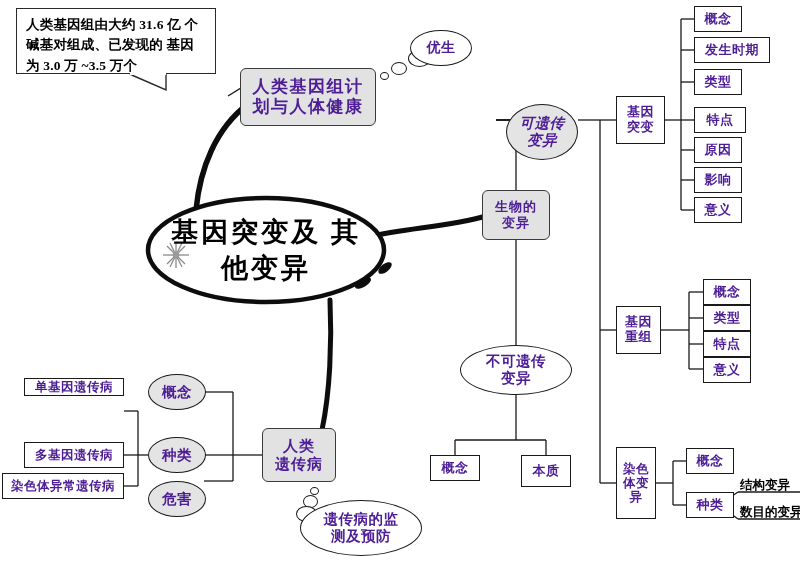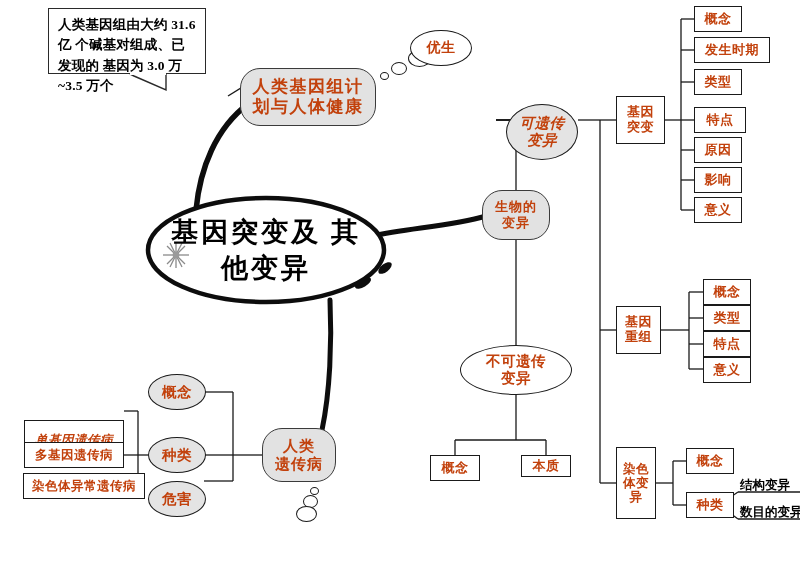--- a/index.html
+++ b/index.html
@@ -26,38 +26,38 @@
     height: 564px;
     pointer-events: none;
   }
   .node {
     position: absolute;
     box-sizing: border-box;
     display: flex;
     align-items: center;
     justify-content: center;
     text-align: center;
-    color: #c2410c;
+    color: #4c1d95;
     font-weight: bold;
     line-height: 1.12;
     letter-spacing: 0.5px;
     white-space: pre-line;
   }
   
   .rect {
     border: 1px solid #1a1a1a;
     background: #ffffff;
     box-shadow: 0 0 0 1px #ffffff inset;
     font-size: 13px;
   }
   .rect.small { font-size: 12.5px; }
   
   .roundbox {
     border: 1.5px solid #3b3b3b;
-    border-radius: 20px;
+    border-radius: 6px;
     background: #e2e2e2;
     font-size: 17px;
     letter-spacing: 1.5px;
     line-height: 1.2;
   }
   
   .ellipse {
     border: 1.5px solid #1a1a1a;
     border-radius: 50%;
     background: #e4e4e4;
@@ -197,21 +197,21 @@
       <line x1="176" y1="242" x2="176" y2="268"></line>
       <line x1="163" y1="255" x2="189" y2="255"></line>
       <line x1="167" y1="246" x2="185" y2="264"></line>
       <line x1="185" y1="246" x2="167" y2="264"></line>
       <line x1="170" y1="243" x2="182" y2="267"></line>
       <line x1="182" y1="243" x2="170" y2="267"></line>
       <circle cx="176" cy="255" r="3.4" fill="#9a9a9a" stroke="none"></circle>
     </g>
   </svg>
 
-  <div class="callout" style="left:48px; top:8px; width:158px; height:66px;">人类基因组由大约 31.6 亿
+  <div class="callout" style="left:16px; top:8px; width:200px; height:66px;">人类基因组由大约 31.6 亿
 个碱基对组成、已发现的
 基因为 3.0 万 ~3.5 万个</div>
   <svg style="position:absolute; left:120px; top:60px; width:130px; height:50px;">
     <path d="M10,14 L46,14 L46,30 L14,16 Z" fill="#ffffff" stroke="#2a2a2a" stroke-width="1.4"></path>
     <line x1="10" y1="14" x2="46" y2="14" stroke="#ffffff" stroke-width="2.2"></line>
   </svg>
 
   <div class="node roundbox" style="left:240px; top:68px; width:136px; height:58px;">人类基因组计
 划与人体健康</div>
 
@@ -255,30 +255,32 @@
   <div class="node rect" style="left:686px; top:448px; width:48px; height:26px;">概念</div>
   <div class="node rect" style="left:686px; top:492px; width:48px; height:26px;">种类</div>
 
   <div class="bare-label" style="left:740px; top:477px;">结构变异</div>
   <div class="bare-label" style="left:740px; top:504px;">数目的变异</div>
 
   <div class="node ellipse white" style="left:460px; top:345px; width:112px; height:50px;">不可遗传
 变异</div>
 
   <div class="node rect" style="left:430px; top:455px; width:50px; height:26px;">概念</div>
-  <div class="node rect" style="left:521px; top:455px; width:50px; height:22px;">本质</div>
+  <div class="node rect" style="left:521px; top:455px; width:50px; height:32px;">本质</div>
 
   <div class="node roundbox" style="left:262px; top:428px; width:74px; height:54px; font-size:15px; letter-spacing:1px;">人类
 遗传病</div>
 
   <div class="bubble-dot" style="left:310px; top:487px; width:7px; height:6px;"></div>
   <div class="bubble-dot" style="left:303px; top:495px; width:13px; height:11px;"></div>
   <div class="bubble-dot" style="left:296px; top:506px; width:19px; height:14px;"></div>
+  <div class="node ellipse white" style="left:300px; top:500px; width:122px; height:56px; font-size:14.5px;">遗传病的监
+测及预防</div>
 
   <div class="node ellipse" style="left:148px; top:374px; width:58px; height:36px;">概念</div>
   <div class="node ellipse" style="left:148px; top:437px; width:58px; height:36px;">种类</div>
   <div class="node ellipse" style="left:148px; top:463px; width:58px; height:36px; top:481px;">危害</div>
 
-  <div class="node rect small" style="left:24px; top:420px; width:100px; height:39px;font-style:italic;">单基因遗传病</div>
+  <div class="node rect small" style="left:24px; top:378px; width:100px; height:18px;">单基因遗传病</div>
   <div class="node rect small" style="left:24px; top:442px; width:100px; height:26px;">多基因遗传病</div>
-  <div class="node rect small" style="left:2px; top:473px; width:122px; height:26px;margin-left:21px;">染色体异常遗传病</div>
+  <div class="node rect small" style="left:2px; top:473px; width:122px; height:26px;">染色体异常遗传病</div>
 
 </div>
 
 </body></html>

